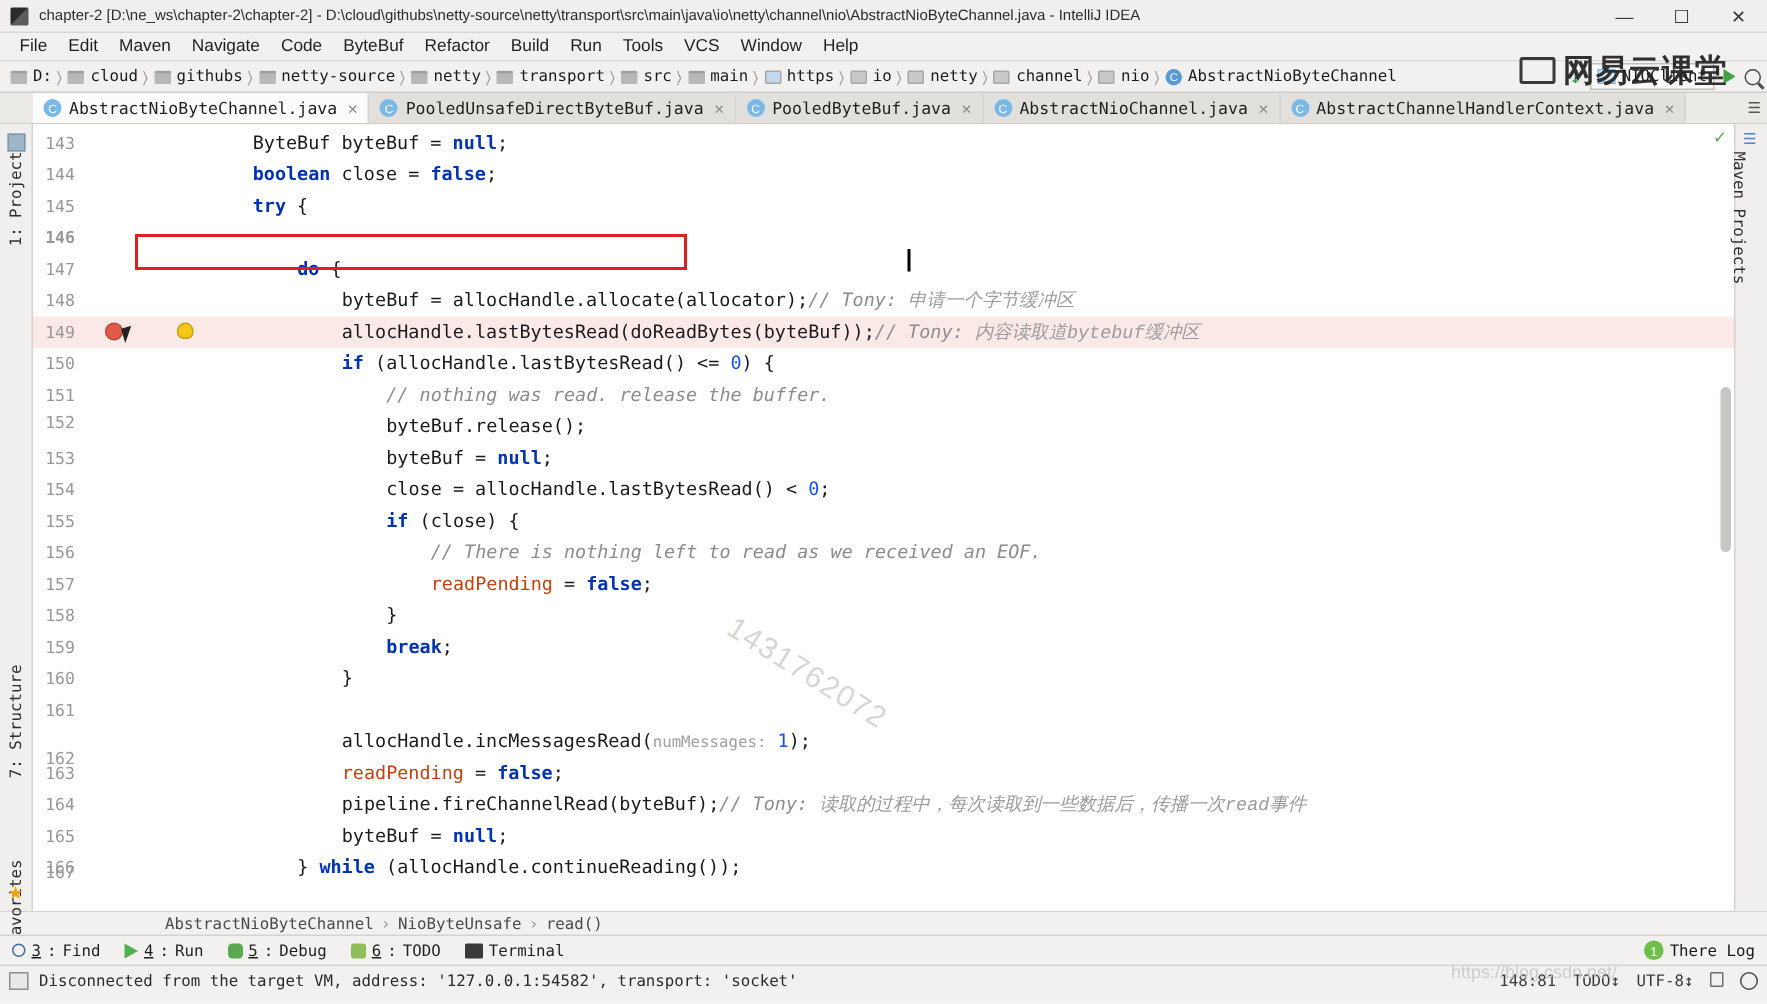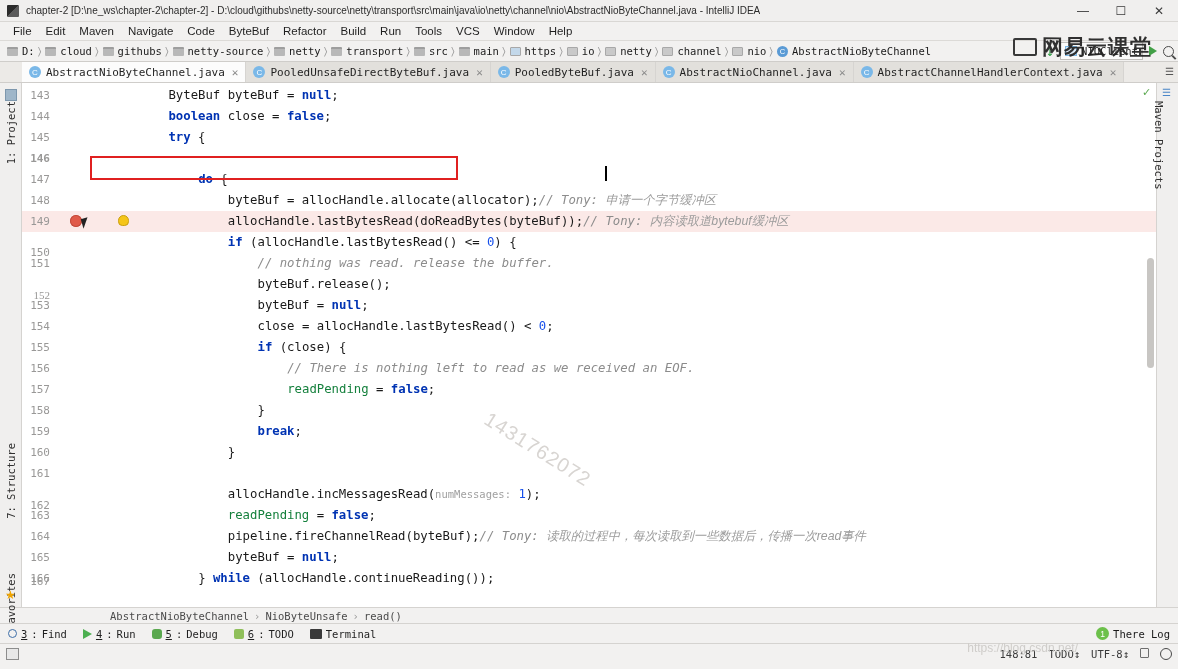--- a/index.html
+++ b/index.html
@@ -76,23 +76,23 @@
   .editor{ flex:1; position:relative; overflow:hidden; background:#fff; display:flex;}
   .gutter{ width:140px; flex:none; position:relative; background:#fff;}
   .ln{ position:absolute; right:112px; width:40px; text-align:right; font-size:11px;
        color:#999897; font-family:"DejaVu Sans Mono", monospace;}
   .code{ flex:1; position:relative; font-family:"DejaVu Sans Mono", monospace;
          font-size:12.3px; color:#1a1a1a; white-space:pre; }
   .line{ position:absolute; left:0; height:21px; line-height:21px; }
   .kw{ color:#0033b3; font-weight:bold;}
   .num{ color:#1750eb;}
   .cmt{ color:#8c8c8c; font-style:italic;}
-  .cmt-cn{ color:#9b9b9b; font-style:italic; font-family:Liberation Sans, sans-serif;margin-top:44px;}
+  .cmt-cn{ color:#9b9b9b; font-style:italic; font-family:Liberation Mono, monospace;margin-top:44px;}
   .param{ color:#a0a0a0; font-size:10.5px;}
-  .field{ color:#15803d;}
+  .field{ color:#c2410c;}
   .hl-row{ position:absolute; left:0; right:0; height:21px; background:#fbe9e7; }
   .breakpoint{ position:absolute; width:12px;height:12px;border-radius:50%;
                background:#e05a49; box-shadow:0 0 0 1px #c24b3c inset;}
   .red-box{ position:absolute; border:2px solid #e02020; }
   .caret{ position:absolute; width:1.5px; background:#000;}
   .watermark{ position:absolute; color:#d8d5d2; font-size:20px; letter-spacing:1px;
               transform:rotate(32deg); font-family:"Liberation Sans",sans-serif;
               pointer-events:none; white-space:nowrap;}
   .scroll-v{ position:absolute; right:2px; width:7px; background:#c8c6c3; border-radius:4px;}
   .marker-ok{ position:absolute; right:3px; top:4px; width:11px;height:11px;}
@@ -282,23 +282,23 @@
   <div class="editor">
     <div class="gutter" id="gutter">
         <div class="ln" style="top: 2px; line-height: 21px;">143</div>
         <div class="ln" style="top: 23px; line-height: 21px;">144</div>
         <div class="ln" style="top: 44px; line-height: 21px;">145</div>
         <div class="ln" style="top: 65px; line-height: 21px; font-weight: bold;">146</div>
         <div class="ln" style="top: 86px; line-height: 21px;">147</div>
         <div class="ln" style="top: 107px; line-height: 21px;">148</div>
         <div class="hl-row" style="top: 128px; position: absolute; left: 0px; right: 0px; height: 21px;"></div>
         <div class="ln" style="top: 128px; line-height: 21px;">149</div>
-        <div class="ln" style="top: 159px; line-height: 21px;">150</div>
+        <div class="ln" style="top: 149px; line-height: 21px;">150</div>
         <div class="ln" style="top: 170px; line-height: 21px;">151</div>
-        <div class="ln" style="top: 202px; line-height: 21px; font-family: Liberation Serif, serif;">152</div>
+        <div class="ln" style="top: 188px; line-height: 21px;">152</div>
         <div class="ln" style="top: 212px; line-height: 21px;">153</div>
         <div class="ln" style="top: 233px; line-height: 21px;">154</div>
         <div class="ln" style="top: 254px; line-height: 21px;">155</div>
         <div class="ln" style="top: 275px; line-height: 21px;">156</div>
         <div class="ln" style="top: 296px; line-height: 21px;">157</div>
         <div class="ln" style="top: 317px; line-height: 21px;">158</div>
         <div class="ln" style="top: 338px; line-height: 21px;">159</div>
         <div class="ln" style="top: 359px; line-height: 21px;">160</div>
         <div class="ln" style="top: 380px; line-height: 21px;">161</div>
         <div class="ln" style="top: 412px; line-height: 21px;">162</div>
@@ -367,20 +367,21 @@
       <span>Terminal</span>
     </div>
     <div class="evlog">
     <span class="badge">1</span>
     <span>There Log</span>
   </div>
 </div>
 
 <div class="statusbar">
   <span class="sb-ic"></span>
+  <span>Disconnected from the target VM, address: '127.0.0.1:54582', transport: 'socket'</span>
   <span class="sb-right">
     <span>148:81</span>
     <span><span>TODO</span>↕</span>
     <span><span>UTF-8</span>↕</span>
     <span class="lock-ic"></span>
     <span class="face-ic"></span>
   </span>
 </div>
 
 <div class="logo-overlay">

